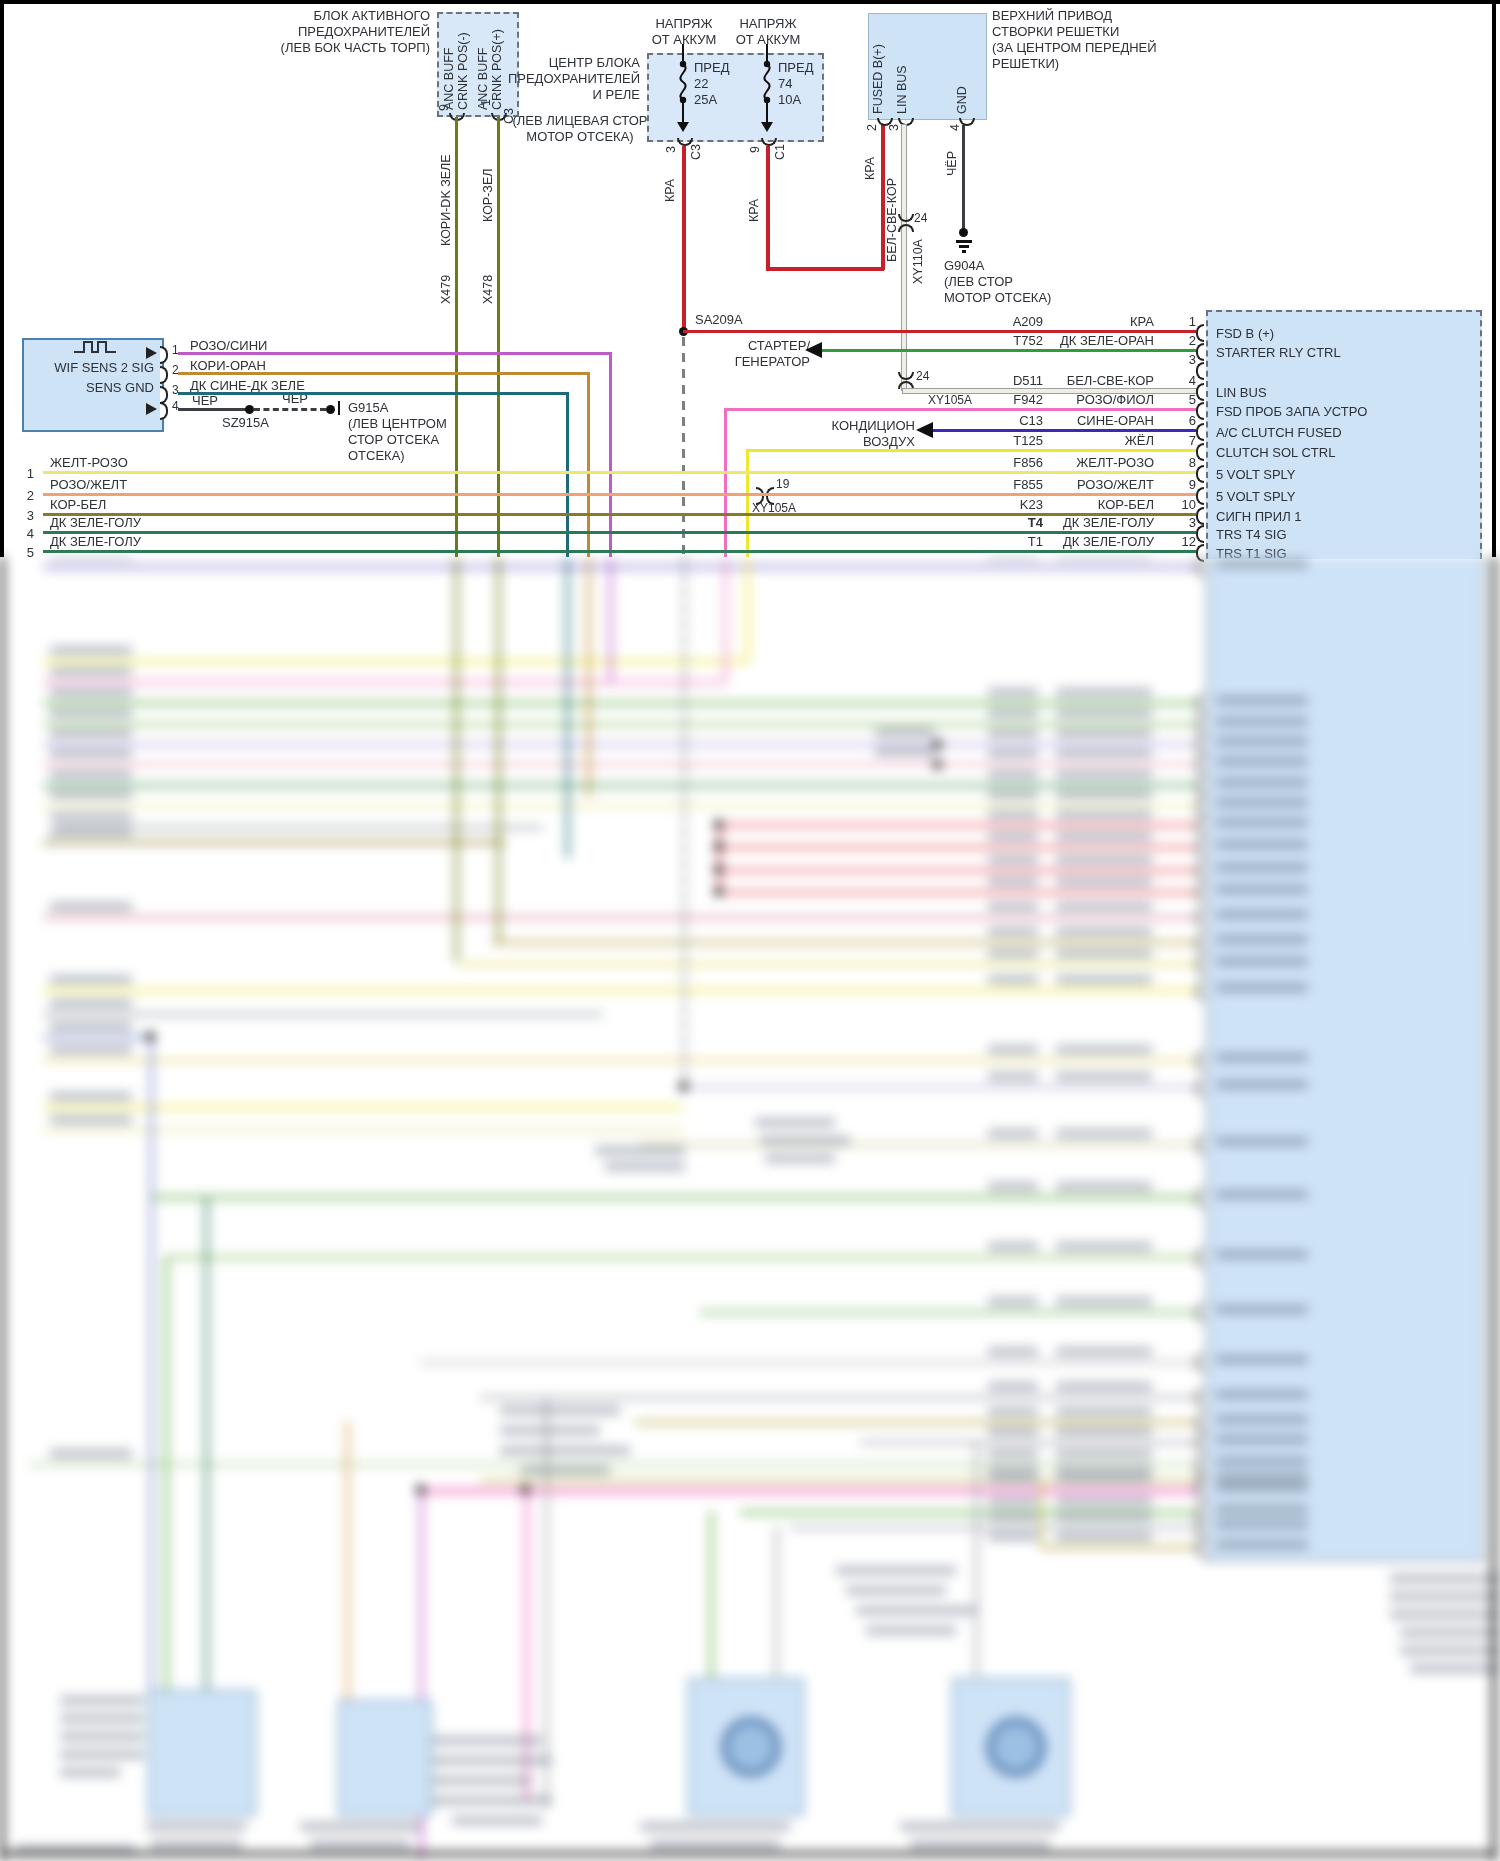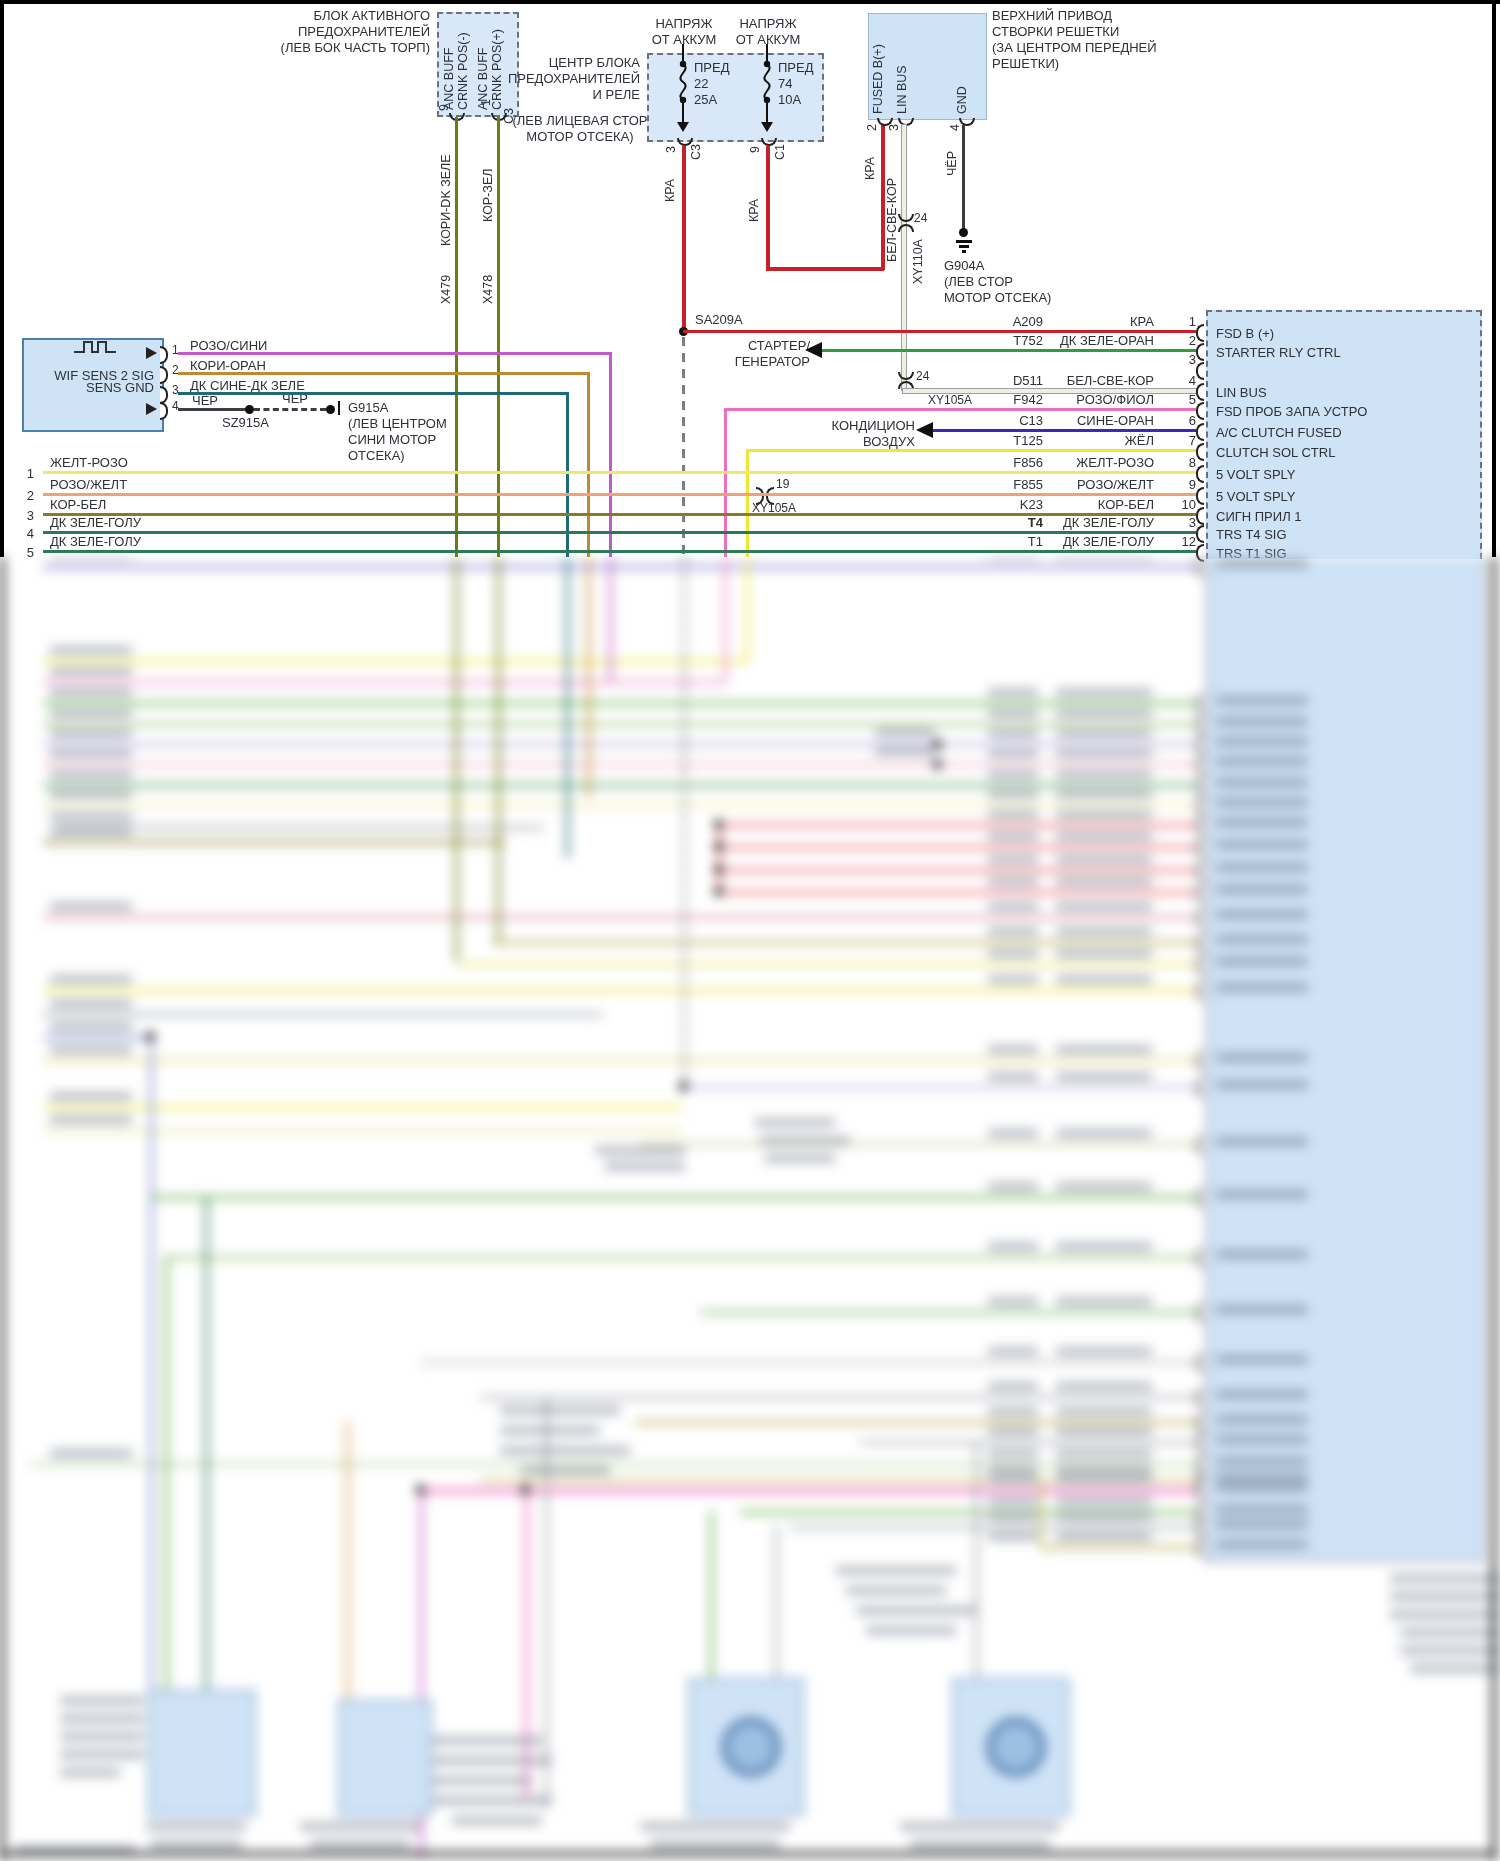--- a/index.html
+++ b/index.html
@@ -165,21 +165,21 @@
   <div class="t" style="left:944px;top:258px;">
     <div>G904A</div>
     <div>(ЛЕВ СТОР</div>
     <div>МОТОР ОТСЕКА)</div>
   </div>
 
   <div class="blk" style="left:22px;top:338px;width:138px;height:90px;border:2px solid #4a7fae;"></div>
   <svg style="position:absolute;left:72px;top:339px;" width="46" height="16">
     <polyline points="2,13 12,13 12,3 20,3 20,13 26,13 26,3 34,3 34,13 44,13" fill="none" stroke="#2d3138" stroke-width="2"></polyline>
   </svg>
-  <div class="t right" style="left:26px;top:360px;width:128px;margin-top:8px;">WIF SENS 2 SIG</div>
+  <div class="t right" style="left:26px;top:360px;width:128px;">WIF SENS 2 SIG</div>
   <div class="t right" style="left:26px;top:380px;width:128px;">SENS GND</div>
   <div class="arrR" style="left:146px;top:347px;"></div>
   <div class="arrR" style="left:146px;top:403px;"></div>
   <div class="bumpR" style="left:160px;top:346px;"></div>
   <div class="bumpR" style="left:160px;top:366px;"></div>
   <div class="bumpR" style="left:160px;top:386px;"></div>
   <div class="bumpR" style="left:160px;top:402px;"></div>
   <div class="t sm" style="left:172px;top:342px;">1</div>
   <div class="t sm" style="left:172px;top:362px;">2</div>
   <div class="t sm" style="left:172px;top:382px;">3</div>
@@ -198,21 +198,21 @@
   <div class="w" style="left:566px;top:392px;width:3px;height:165px;background:#1f6a78;"></div>
   <div class="w" style="left:178px;top:408px;width:72px;height:3px;background:#3a3d42;"></div>
   <div class="dot" style="left:245px;top:405px;"></div>
   <div class="t" style="left:222px;top:415px;">SZ915A</div>
   <div class="w" style="left:254px;top:408px;width:72px;height:0;border-top:3px dashed #3a3d42;"></div>
   <div class="dot" style="left:326px;top:405px;"></div>
   <div class="w" style="left:338px;top:401px;width:2px;height:14px;background:#101010;"></div>
   <div class="t" style="left:348px;top:400px;">
     <div>G915A</div>
     <div>(ЛЕВ ЦЕНТРОМ</div>
-    <div>СИНИ МОТОР</div>
+    <div>СТОР ОТСЕКА</div>
     <div>ОТСЕКА)</div>
   </div>
 
   <div class="t right" style="left:660px;top:338px;width:150px;">
     <div>СТАРТЕР/</div>
     <div>ГЕНЕРАТОР</div>
   </div>
   <div class="t right" style="left:765px;top:418px;width:150px;">
     <div>КОНДИЦИОН</div>
     <div>ВОЗДУХ</div>

